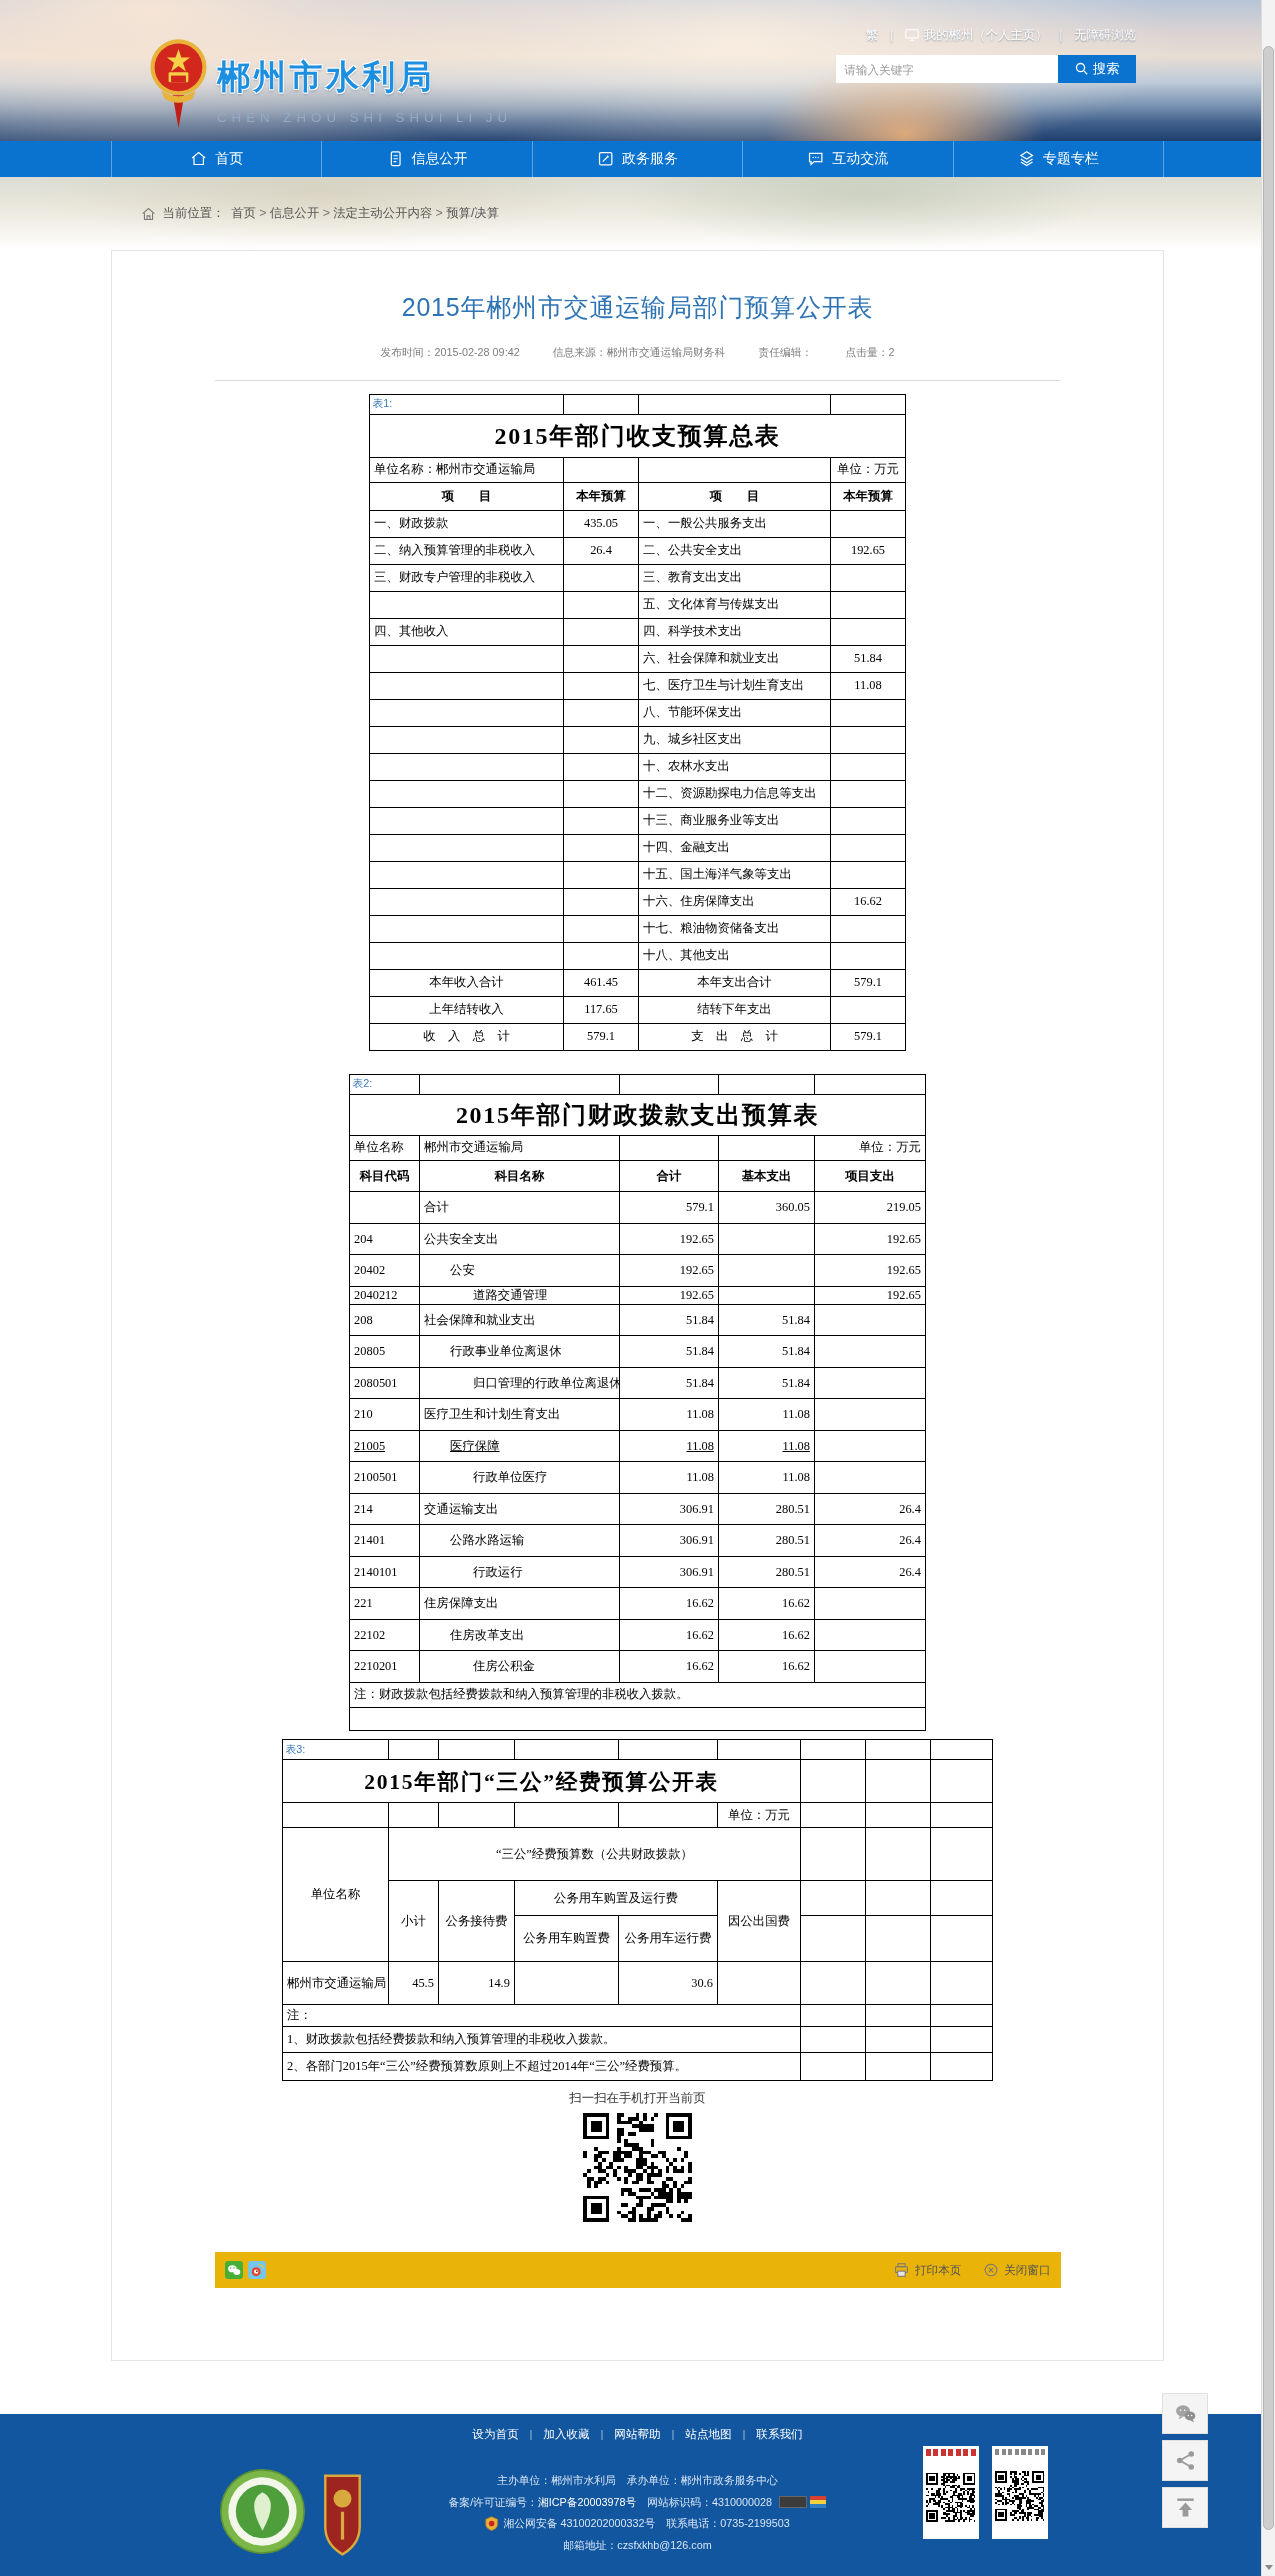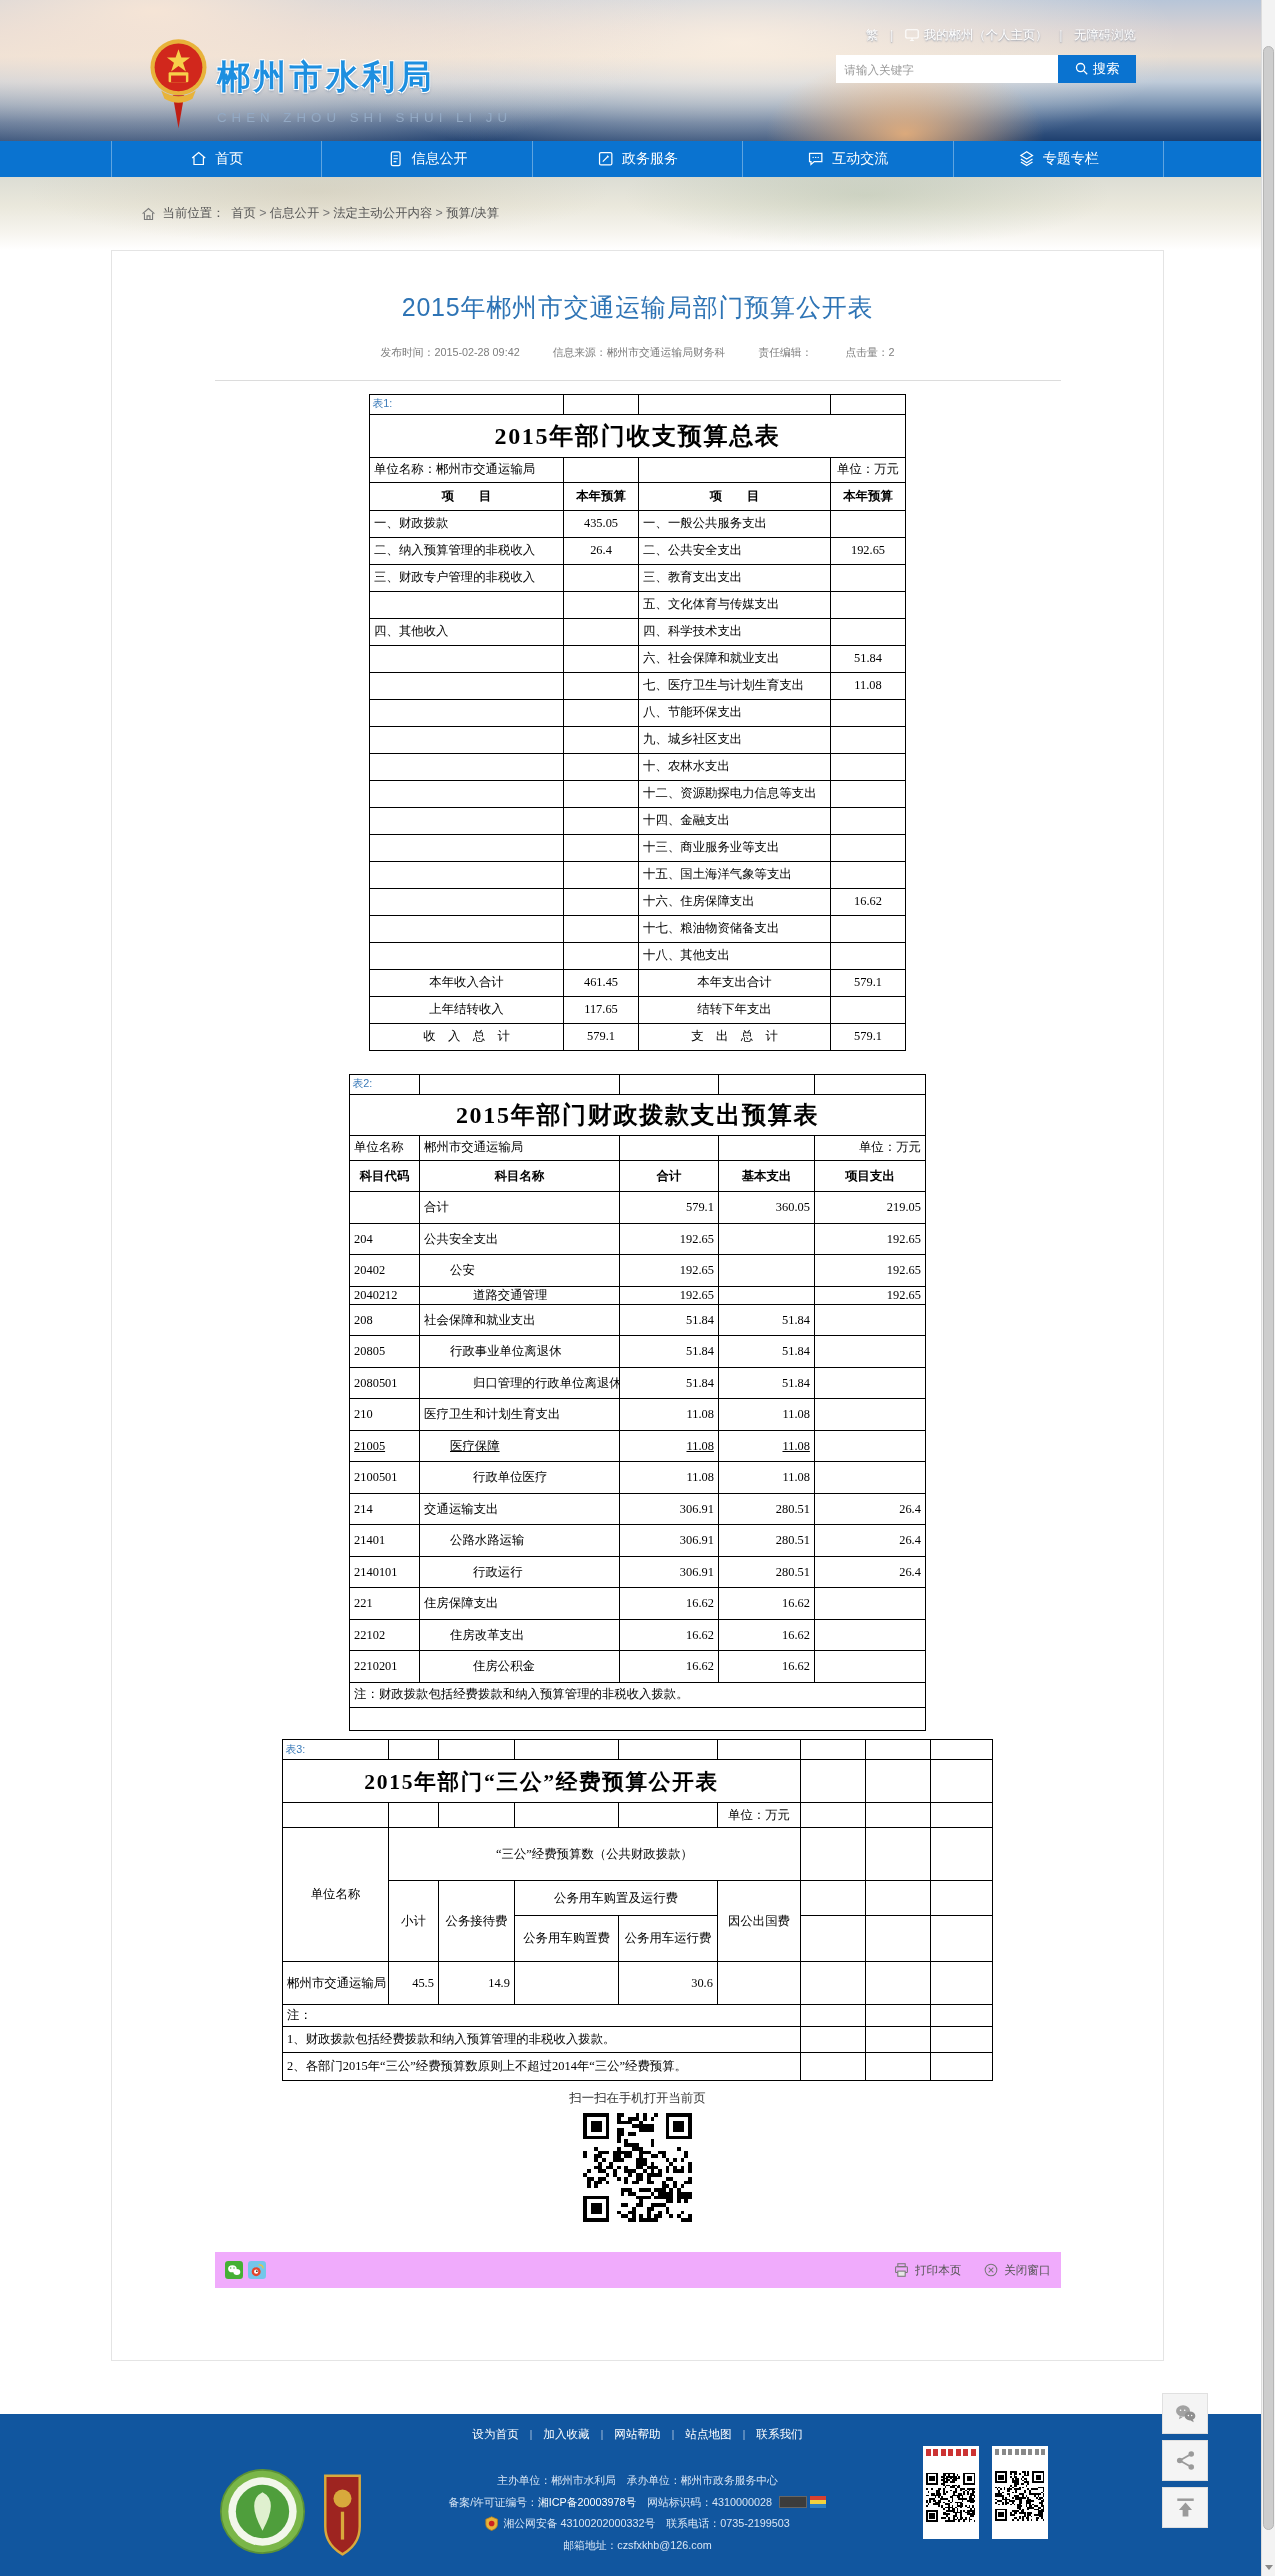--- a/index.html
+++ b/index.html
@@ -65,21 +65,21 @@
 #table2 tr{height:31.5px}
 #table3{width:710px;margin-top:8.3px}
 .th-b{font-weight:bold;text-align:center}
 
 
 .scan-tip{margin-top:8.3px;text-align:center;font-size:12.4px;color:#333;font-family:"Liberation Serif",serif}
 .qr-wrap{margin:6.6px auto 0;width:109px;height:109px}
 .qr-wrap svg,.fqr svg{width:100%;height:100%;shape-rendering:crispEdges}
 
 
-.toolbar{width:846px;height:36px;margin:30px auto 4px;background:#f0abfc;display:flex;align-items:center;justify-content:space-between;padding:0 10px}
+.toolbar{width:846px;height:36px;margin:30px auto 4px;background:#eab308;display:flex;align-items:center;justify-content:space-between;padding:0 10px}
 .share-icons{display:flex;gap:5.8px}
 .share-icons .si{width:18px;height:18px;cursor:pointer}
 .tool-actions{display:flex;align-items:center;gap:23px;color:#555;font-size:11.6px}
 .tool-btn{display:flex;align-items:center;gap:5.8px;cursor:pointer}
 
 
 .footer{position:relative;height:162px;background:#11569f;color:#fff}
 .f-links{padding-top:13.3px;text-align:center;font-size:11.6px}
 .f-links .fl{cursor:pointer;color:#fff}
 .f-links .fsep{margin:0 10.8px;color:rgba(255,255,255,.55)}
@@ -304,27 +304,27 @@
           </tr>
           <tr style="height: 27px;">
             <td class="cl"></td>
             <td class="cc"></td>
             <td class="cl">十二、资源勘探电力信息等支出</td>
             <td class="cc"></td>
           </tr>
           <tr style="height: 27px;">
             <td class="cl"></td>
             <td class="cc"></td>
+            <td class="cl">十三、商业服务业等支出</td>
+            <td class="cc"></td>
+          </tr>
+          <tr style="height: 27px;">
+            <td class="cl"></td>
+            <td class="cc"></td>
             <td class="cl">十四、金融支出</td>
-            <td class="cc"></td>
-          </tr>
-          <tr style="height: 27px;">
-            <td class="cl"></td>
-            <td class="cc"></td>
-            <td class="cl">十三、商业服务业等支出</td>
             <td class="cc"></td>
           </tr>
           <tr style="height: 27px;">
             <td class="cl"></td>
             <td class="cc"></td>
             <td class="cl">十五、国土海洋气象等支出</td>
             <td class="cc"></td>
           </tr>
           <tr style="height: 27px;">
             <td class="cl"></td>

